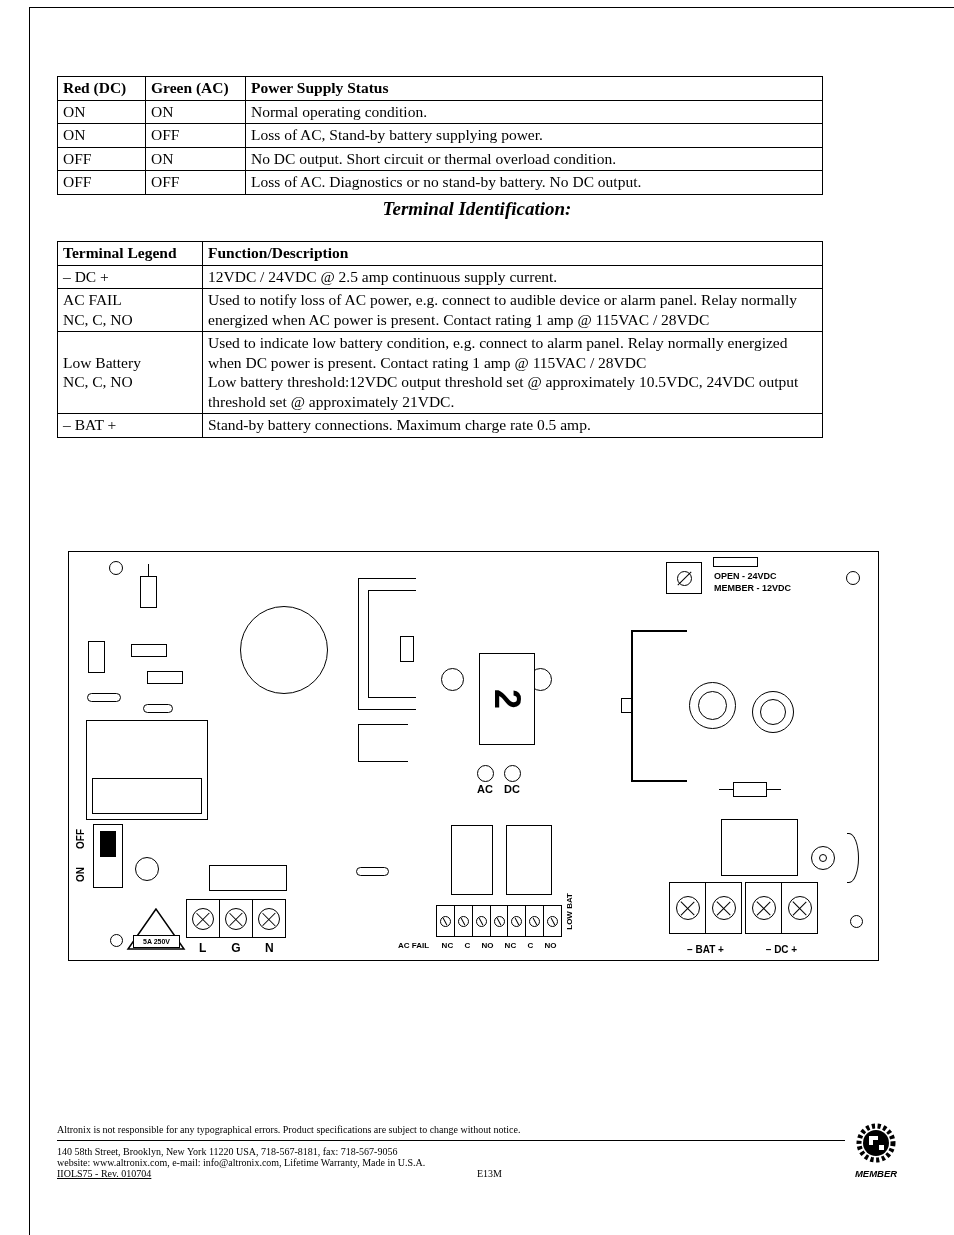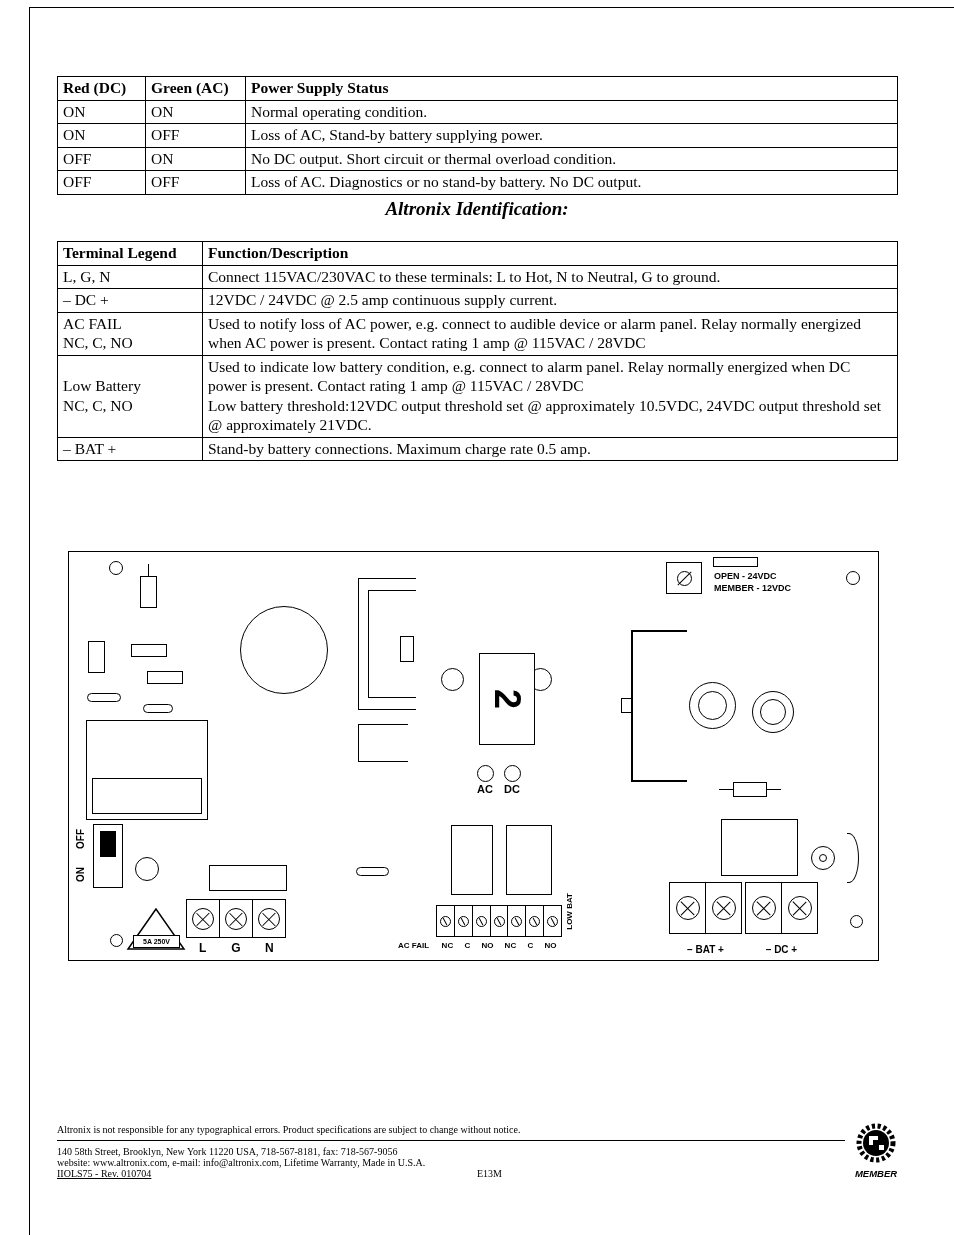--- a/index.html
+++ b/index.html
@@ -6,21 +6,21 @@
   html,body { background:#fff; }
   .page { position:relative; width:954px; height:1235px; background:#fff;
           font-family:"Liberation Serif", serif; color:#000; overflow:hidden; }
   .abs { position:absolute; }
   .b { border:1px solid #000; background:#fff; }
   .circle { border-radius:50%; }
   .pill { border-radius:5px; }
   .ln { background:#000; }
   .title { position:absolute; left:0; width:100%; text-align:center;
            font-size:19px; font-weight:bold; font-style:italic; }
-  table { border-collapse:collapse; table-layout:fixed; width:841px; background:#fff; }
+  table { border-collapse:collapse; table-layout:fixed; width:766px; background:#fff; }
   th, td { border:1px solid #000; font-size:15.5px; line-height:19.5px;
            padding:1px 5px 2px; text-align:left; vertical-align:top;
            white-space:pre-line; font-family:"Liberation Serif", serif; }
   th { font-weight:bold; }
   .vmid { vertical-align:middle; }
   .slabel { position:absolute; font-family:"Liberation Sans", sans-serif; font-weight:bold; white-space:nowrap; }
   .vlabel { position:absolute; writing-mode:vertical-rl; transform:rotate(180deg);
             font-family:"Liberation Sans", sans-serif; font-weight:bold; white-space:nowrap; }
   .screw { position:absolute; inset:0; margin:auto; border:1.5px solid #000; border-radius:50%; background:#fff; }
   .screw::before, .screw::after { content:""; position:absolute; left:6%; right:6%; top:50%; height:1px; background:#000; }
@@ -74,35 +74,31 @@
       <td>No DC output. Short circuit or thermal overload condition.</td>
     </tr>
     <tr>
       <td>OFF</td>
       <td>OFF</td>
       <td>Loss of AC. Diagnostics or no stand-by battery. No DC output.</td>
     </tr>
   </tbody>
     </table>
 
-  <div class="title" style="top:198px;">Altronix Identification:</div>
+  <div class="title" style="top:198px;">Terminal Identification:</div>
 
   <table class="abs" style="left:57px; top:241px;">
     <colgroup>
         <col style="width:145px">
         <col>
       </colgroup>
     <tbody>
         <tr>
       <th>Terminal Legend</th>
       <th>Function/Description</th>
-    </tr>
-    <tr>
-      <td>L, G, N</td>
-      <td>Connect 115VAC/230VAC to these terminals: L to Hot, N to Neutral, G to ground.</td>
     </tr>
     <tr>
       <td>– DC +</td>
       <td>12VDC / 24VDC @ 2.5 amp continuous supply current.</td>
     </tr>
     <tr>
       <td>AC FAIL
 NC, C, NO</td>
       <td>Used to notify loss of AC power, e.g. connect to audible device or alarm panel. Relay normally energized when AC power is present. Contact rating 1 amp  @ 115VAC / 28VDC</td>
     </tr>

